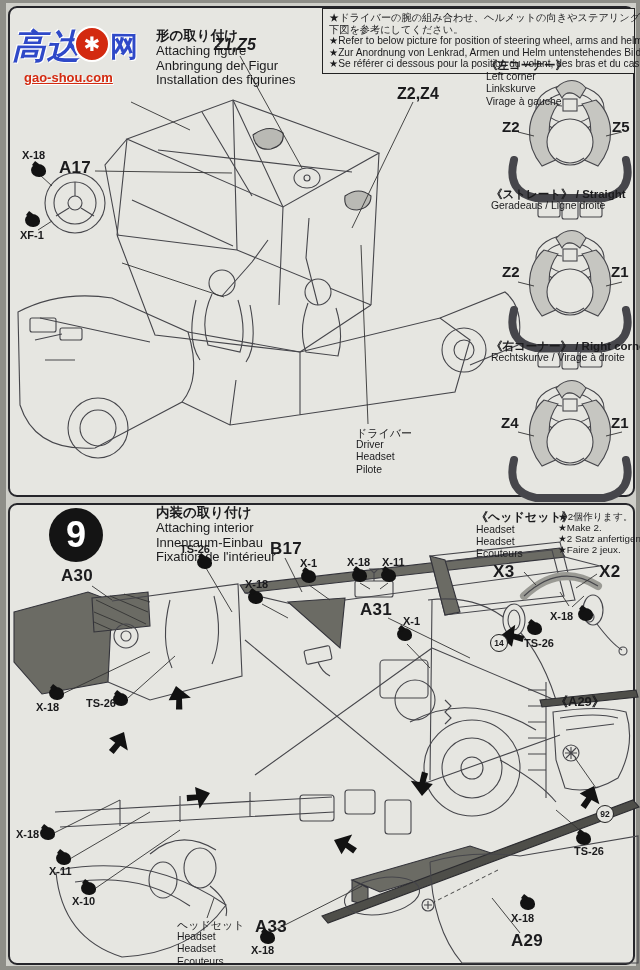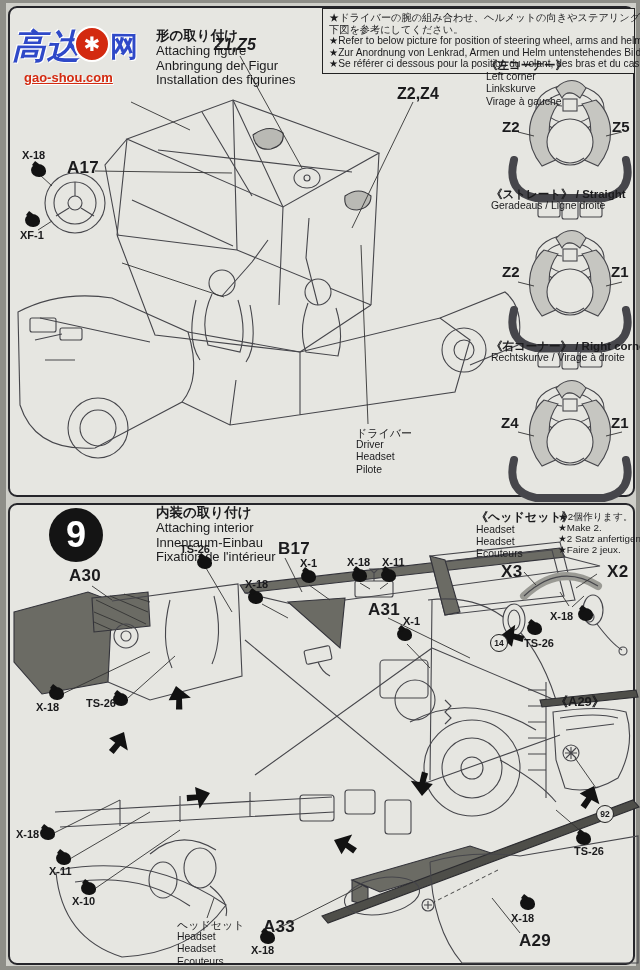--- a/index.html
+++ b/index.html
@@ -4,21 +4,21 @@
 <style>
   html,body{margin:0;padding:0;}
   .page{position:relative;width:640px;height:970px;background:#cfcfc9;
         font-family:"Liberation Sans",sans-serif;color:#1b1b1d;overflow:hidden;}
   .edge{position:absolute;background:#8e8e88;}
   .panel{position:absolute;background:#e6e6e1;border:2px solid #25252a;border-radius:9px;box-sizing:border-box;}
   .abs{position:absolute;white-space:nowrap;}
   svg.art-layer{position:absolute;left:0;top:0;pointer-events:none;}
   .ml{font-size:10.4px;line-height:12.2px;}
   .ml .ja{font-size:11px;}
-  .part{font-weight:bold;font-size:17px;letter-spacing:.3px;margin-left:8px;}
+  .part{font-weight:bold;font-size:17px;letter-spacing:.3px;}
   .paint{font-size:11px;font-weight:700;}
   .zlabel{font-weight:bold;font-size:15px;}
   .note-box{border:1.6px solid #222;padding:3px 6px;font-size:10.2px;line-height:11.5px;background:#e6e6e1;}
   .note-box div{white-space:nowrap;}
   .dot{position:absolute;width:15px;height:13px;background:#121212;border-radius:55% 60% 50% 62%;}
   .dot::after{content:"";position:absolute;width:5px;height:5px;background:#121212;top:-2px;left:2px;transform:rotate(38deg);}
   .step-circle{width:54px;height:54px;border-radius:50%;background:#141414;color:#fff;
         display:flex;align-items:center;justify-content:center;font-size:36px;font-weight:bold;}
   .badge{width:16px;height:16px;border-radius:50%;border:1.3px solid #222;font-size:8.5px;font-weight:bold;
         display:flex;align-items:center;justify-content:center;background:#e6e6e1;}

